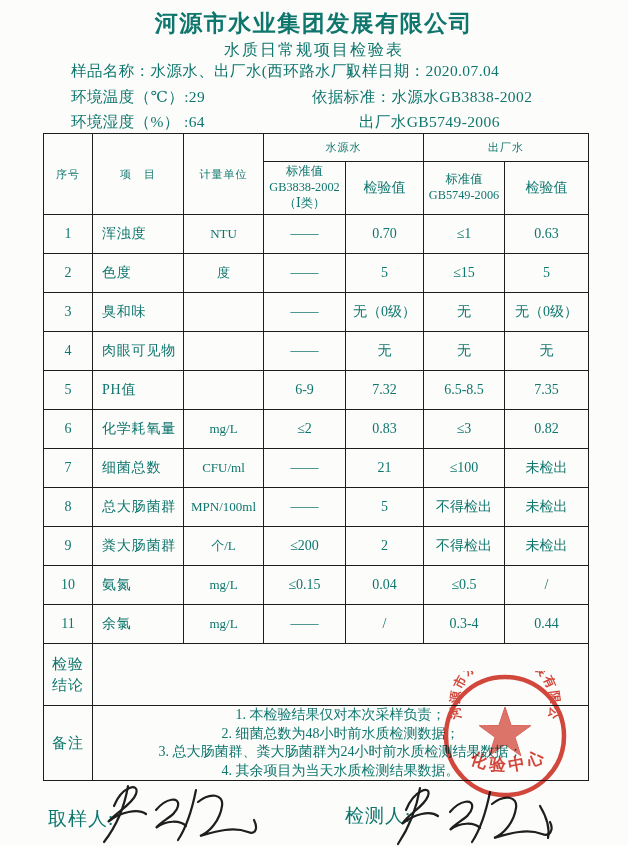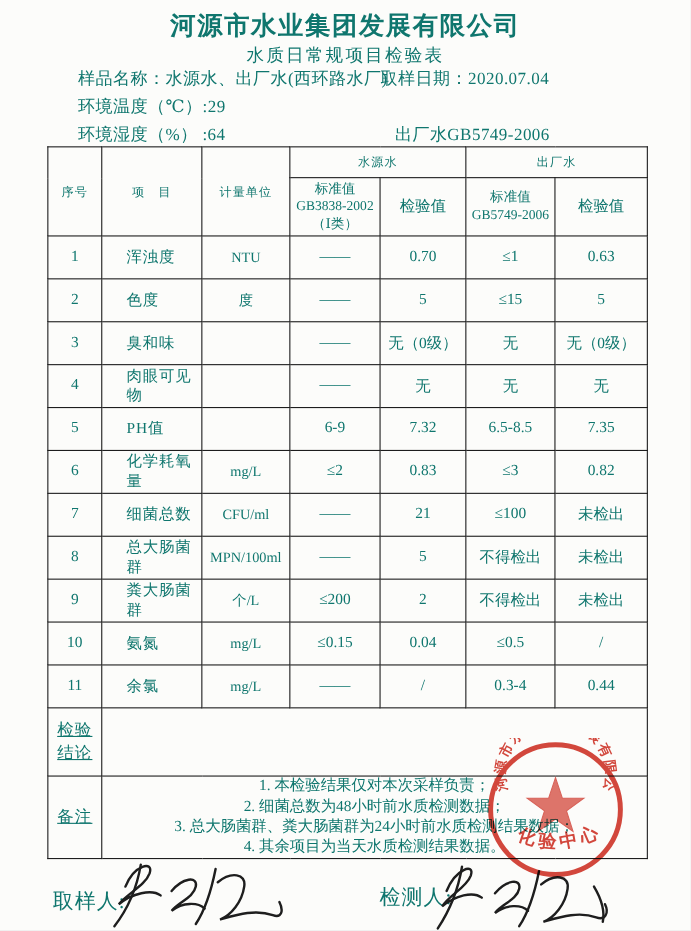--- a/index.html
+++ b/index.html
@@ -11,24 +11,24 @@
          font-size:16px;letter-spacing:2px;}
   .info{position:absolute;font-size:15.5px;white-space:nowrap;letter-spacing:.4px;margin-left:16px;}
   table.grid{position:absolute;left:43px;top:133px;width:545px;
          border-collapse:collapse;table-layout:fixed;}
   .grid td{border:1.6px solid #1d1d1d;text-align:center;vertical-align:middle;
          font-size:14px;padding:0;overflow:hidden;}
   tr.h-group td{height:27px;font-size:11px;letter-spacing:1px;}
   tr.h-sub td{height:52px;}
   .sm{font-size:12.3px;line-height:1.3;}
   tr.data td{height:38px;}
-  td.item{text-align:left;padding-left:22px;letter-spacing:.8px;}
+  td.item{text-align:left;padding-left:9px;letter-spacing:.8px;}
   td.unit{font-size:13px;}
   tr.concl td{height:61px;}
-  td.lbl{font-size:15px;line-height:1.4;letter-spacing:1px;text-decoration:underline;}
+  td.lbl{font-size:15px;line-height:1.4;letter-spacing:1px;}
   tr.remark td{height:67px;}
   .remark-body{text-align:left;font-size:13.3px;line-height:1.33;padding:3px 4px 3px 7px;margin-top:38px;}
   .siglabel{position:absolute;font-size:19px;letter-spacing:1px;}
   .sig{position:absolute;overflow:visible;}
   .sig path{fill:none;stroke:#1e1e1e;stroke-width:2.2;stroke-linecap:round;}
   .stamp{position:absolute;left:440px;top:671px;width:130px;height:130px;
          mix-blend-mode:multiply;opacity:.88;}
   .stamp text{font-family:"Liberation Serif","DejaVu Serif",serif;}
 </style>
 </head>
@@ -36,20 +36,21 @@
 
 <div class="page">
 
   <div class="title">河源市水业集团发展有限公司</div>
   <div class="subtitle">水质日常规项目检验表</div>
 
   <div class="info" style="top:61px;left:55px"><span>样品名称：</span><span>水源水、出厂水(西环路水厂)</span></div>
   <div class="info" style="top:61px;left:330px"><span>取样日期：</span><span>2020.07.04</span></div>
 
   <div class="info" style="top:87px;left:55px"><span>环境温度（℃）:</span><span>29</span></div>
+  <div class="info" style="top:87px;left:296px"><span>依据标准：</span><span>水源水GB3838-2002</span></div>
 
   <div class="info" style="top:112px;left:55px"><span>环境湿度（%） :</span><span>64</span></div>
   <div class="info" style="top:112px;left:343px">出厂水GB5749-2006</div>
 
   <table class="grid">
     <colgroup>
       <col style="width:49px">
         <col style="width:91px">
         <col style="width:80px">
       <col style="width:82px">

